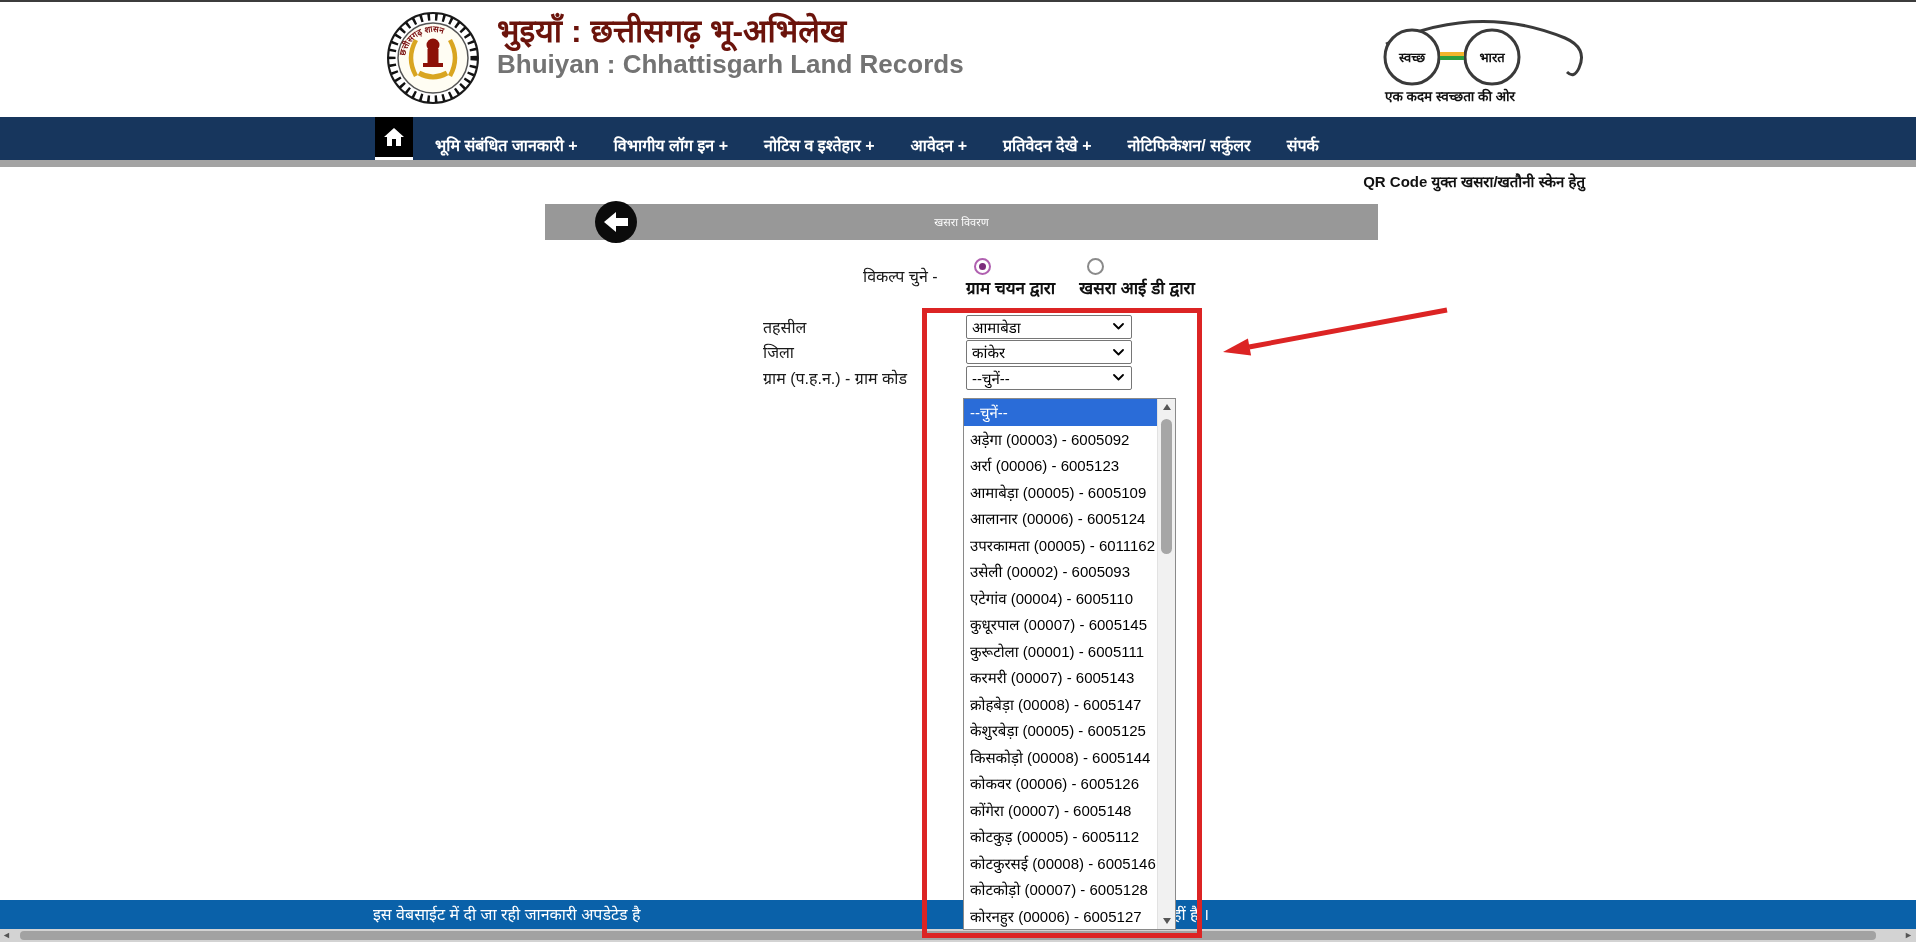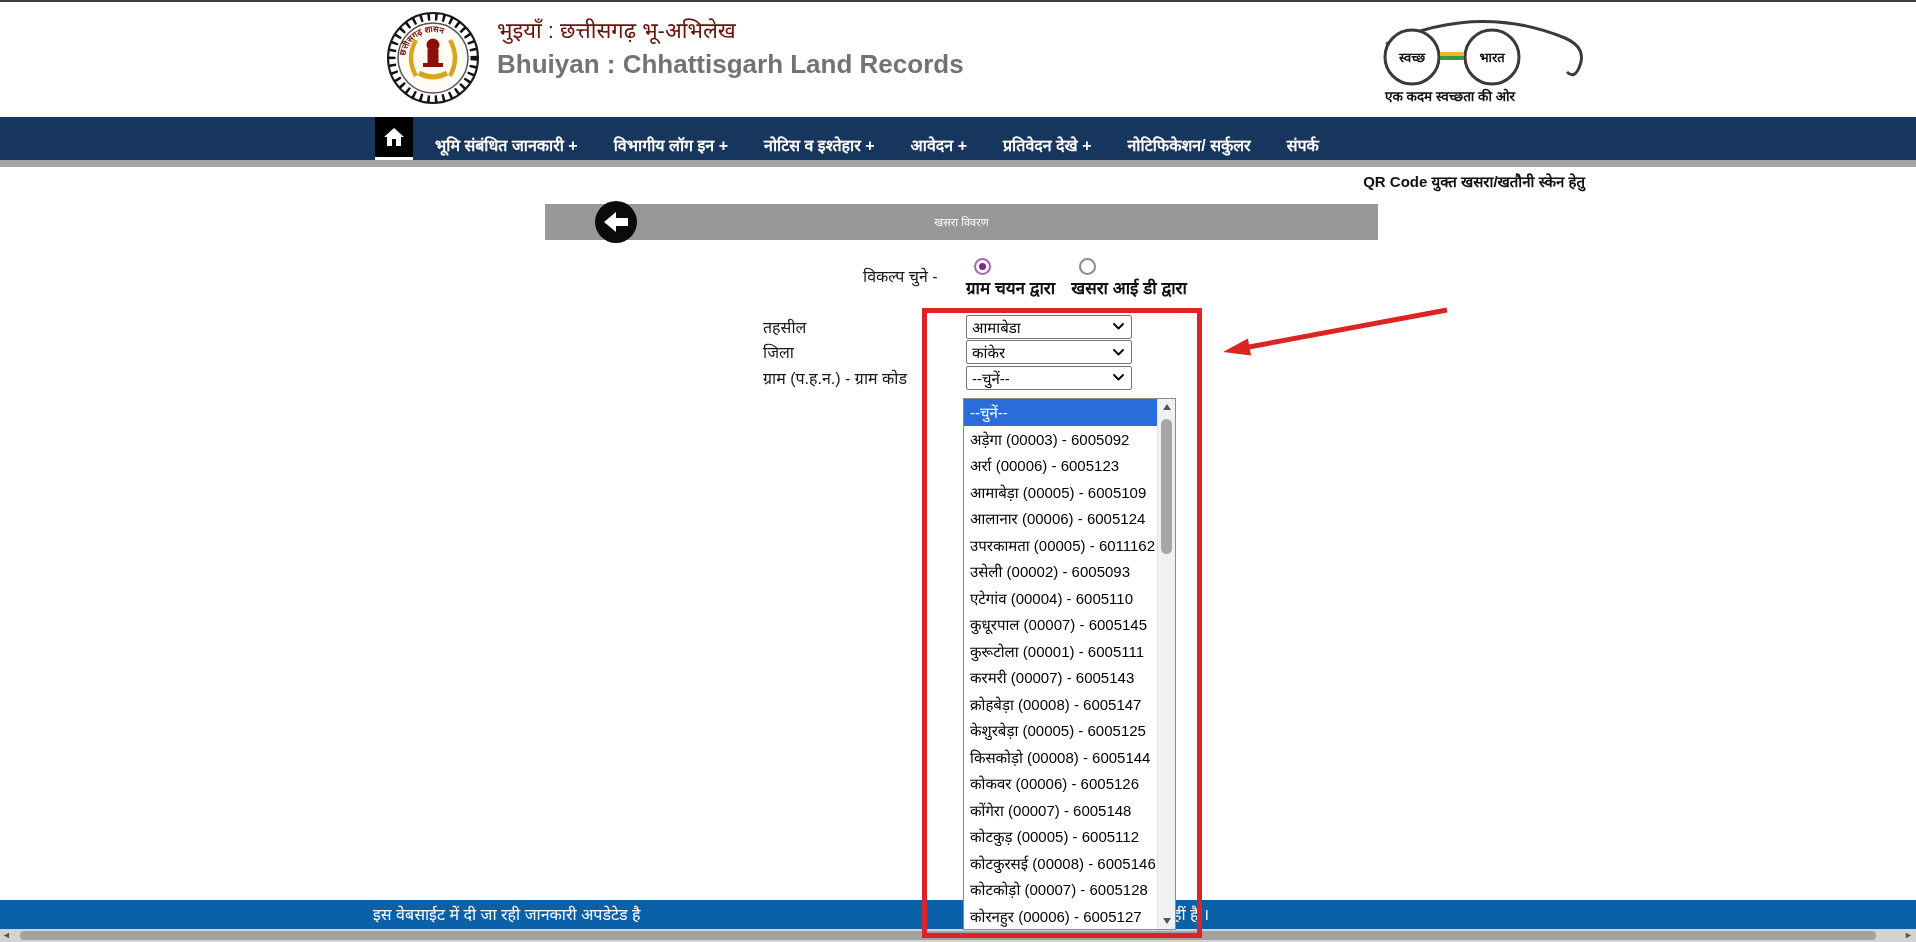--- a/index.html
+++ b/index.html
@@ -4,42 +4,42 @@
 <style>
   html,body{margin:0;padding:0;background:#fff;}
   #page{position:relative;width:1916px;height:942px;overflow:hidden;background:#fff;
         font-family:"Liberation Sans",sans-serif;color:#000;}
   
   #topline{position:absolute;left:0;top:0;width:1916px;height:2px;background:#3c3c3c;}
   
   #header{position:absolute;left:0;top:2px;width:1916px;height:115px;background:#fff;}
   #emblem{position:absolute;left:385px;top:8px;width:96px;height:96px;}
   #titles{position:absolute;left:497px;top:12px;}
-  #title-hi{font-size:22px;font-weight:normal;color:#6b130b;line-height:34px;white-space:nowrap;}
+  #title-hi{font-size:32px;font-weight:bold;color:#6b130b;line-height:34px;white-space:nowrap;}
   #title-en{font-size:26px;font-weight:bold;color:#737373;line-height:32px;white-space:nowrap;}
   #swachh{position:absolute;left:1372px;top:10px;width:220px;height:96px;}
   
   #navbar{position:absolute;left:0;top:117px;width:1916px;height:43px;background:#17365d;
           display:flex;align-items:stretch;padding-left:375px;box-sizing:border-box;}
   #home-tab{width:38px;background:#000;display:flex;align-items:center;justify-content:center;
             border-bottom:3px solid #fff;box-sizing:border-box;cursor:pointer;}
   #nav-items{display:flex;align-items:center;margin-left:22px;gap:36px;}
   .nav-item{color:#fff;font-weight:bold;font-size:16px;white-space:nowrap;cursor:pointer;text-decoration:none;margin-top:12px;}
   #navshadow{position:absolute;left:0;top:160px;width:1916px;height:7px;background:#a3a3a3;}
   
   #qr-note{position:absolute;top:171px;right:331px;font-size:15px;font-weight:bold;color:#111;white-space:nowrap;}
   
   #graybar{position:absolute;left:545px;top:204px;width:833px;height:36px;background:#989898;}
   #graybar .bar-title{position:absolute;left:0;width:100%;text-align:center;line-height:36px;
                       color:#fff;font-size:11px;}
   #back-circle{position:absolute;left:50px;top:-3px;width:42px;height:42px;border-radius:50%;
                background:#0b0b0b;cursor:pointer;}
   
   #options-label{position:absolute;left:863px;top:265px;font-size:16px;color:#1a1a1a;white-space:nowrap;}
-  #radio-groups{position:absolute;left:966px;top:258px;display:flex;gap:16px;align-items:center;}
+  #radio-groups{position:absolute;left:966px;top:258px;display:flex;gap:24px;align-items:center;}
   .radio-group{display:flex;flex-direction:column;align-items:flex-start;cursor:pointer;}
   .radio{width:13px;height:13px;border-radius:50%;border:2px solid #8a8a8a;background:#fff;
          margin-left:8px;position:relative;box-sizing:content-box;}
   .radio-group.selected .radio{border-color:#b060b0;}
   .radio-group.selected .radio::after{content:"";position:absolute;left:3px;top:3px;width:7px;height:7px;
          border-radius:50%;background:#7c2c7c;}
   .radio-label{font-size:17px;font-weight:bold;color:#111;margin-top:1px;white-space:nowrap;}
   
   #form-rows{position:absolute;left:763px;top:314px;width:430px;}
   .form-row{display:flex;align-items:center;height:25.5px;}

